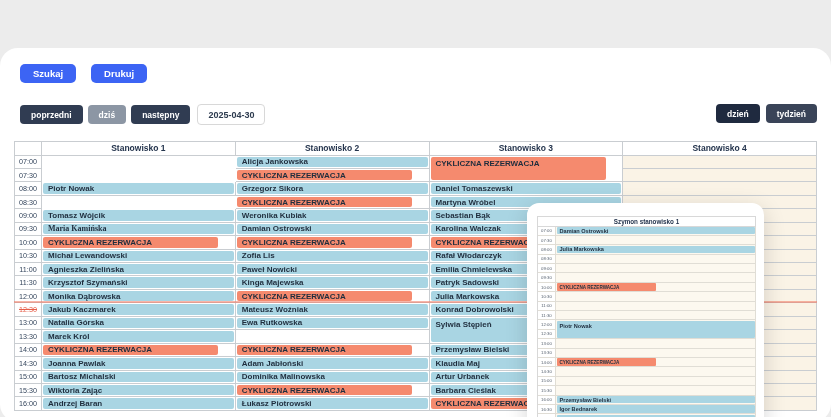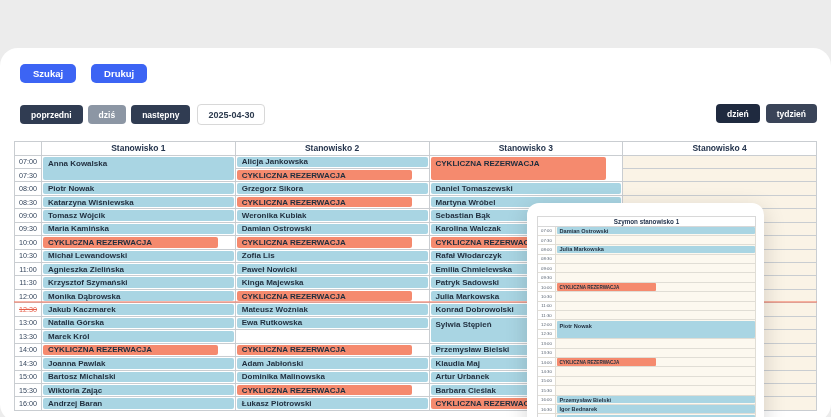--- a/index.html
+++ b/index.html
@@ -77,23 +77,20 @@
   </div>
 
   <div class="table-wrap">
     <div class="grid" id="main-grid">
         <div class="hcell corner"></div>
         <div class="hcell">Stanowisko 1</div>
         <div class="hcell">Stanowisko 2</div>
         <div class="hcell">Stanowisko 3</div>
         <div class="hcell">Stanowisko 4</div>
         <div class="tcell" style="grid-area: 2 / 1;">07:00</div>
-        <div class="cell" style="grid-area: 2 / 2 / span 2;">
-          <div class="event booking span2">Anna Kowalska</div>
-        </div>
         <div class="cell" style="grid-area: 2 / 3;">
           <div class="event booking">Alicja Jankowska</div>
         </div>
         <div class="cell" style="grid-area: 2 / 4 / span 2;">
           <div class="event cyclic span2">CYKLICZNA REZERWACJA</div>
         </div>
         <div class="cell cream" style="grid-area: 2 / 5;"></div>
         <div class="tcell" style="grid-area: 3 / 1;">07:30</div>
         <div class="cell" style="grid-area: 3 / 3;">
           <div class="event cyclic">CYKLICZNA REZERWACJA</div>
@@ -104,43 +101,40 @@
           <div class="event booking">Piotr Nowak</div>
         </div>
         <div class="cell" style="grid-area: 4 / 3;">
           <div class="event booking">Grzegorz Sikora</div>
         </div>
         <div class="cell" style="grid-area: 4 / 4;">
           <div class="event booking">Daniel Tomaszewski</div>
         </div>
         <div class="cell cream" style="grid-area: 4 / 5;"></div>
         <div class="tcell" style="grid-area: 5 / 1;">08:30</div>
-        <div class="cell" style="grid-area: 5 / 2;">
-          <div class="event booking">Katarzyna Wiśniewska</div>
-        </div>
         <div class="cell" style="grid-area: 5 / 3;">
           <div class="event cyclic">CYKLICZNA REZERWACJA</div>
         </div>
         <div class="cell" style="grid-area: 5 / 4;">
           <div class="event booking">Martyna Wróbel</div>
         </div>
         <div class="cell cream" style="grid-area: 5 / 5;"></div>
         <div class="tcell" style="grid-area: 6 / 1;">09:00</div>
         <div class="cell" style="grid-area: 6 / 2;">
           <div class="event booking">Tomasz Wójcik</div>
         </div>
         <div class="cell" style="grid-area: 6 / 3;">
           <div class="event booking">Weronika Kubiak</div>
         </div>
         <div class="cell" style="grid-area: 6 / 4;">
           <div class="event booking">Sebastian Bąk</div>
         </div>
         <div class="cell cream" style="grid-area: 6 / 5;"></div>
         <div class="tcell" style="grid-area: 7 / 1;">09:30</div>
-        <div class="cell" style="grid-area: 7 / 2;">
+        <div class="cell" style="grid-area: 7 / 2; font-family: Liberation Serif, serif;">
           <div class="event booking">Maria Kamińska</div>
         </div>
         <div class="cell" style="grid-area: 7 / 3;">
           <div class="event booking">Damian Ostrowski</div>
         </div>
         <div class="cell" style="grid-area: 7 / 4;">
           <div class="event booking">Karolina Walczak</div>
         </div>
         <div class="cell cream" style="grid-area: 7 / 5;"></div>
         <div class="tcell" style="grid-area: 8 / 1;">10:00</div>

